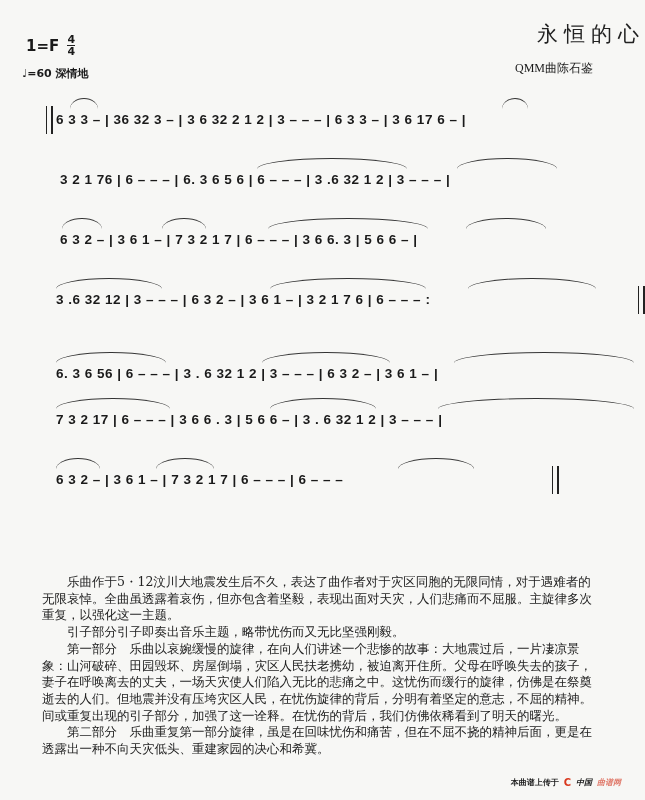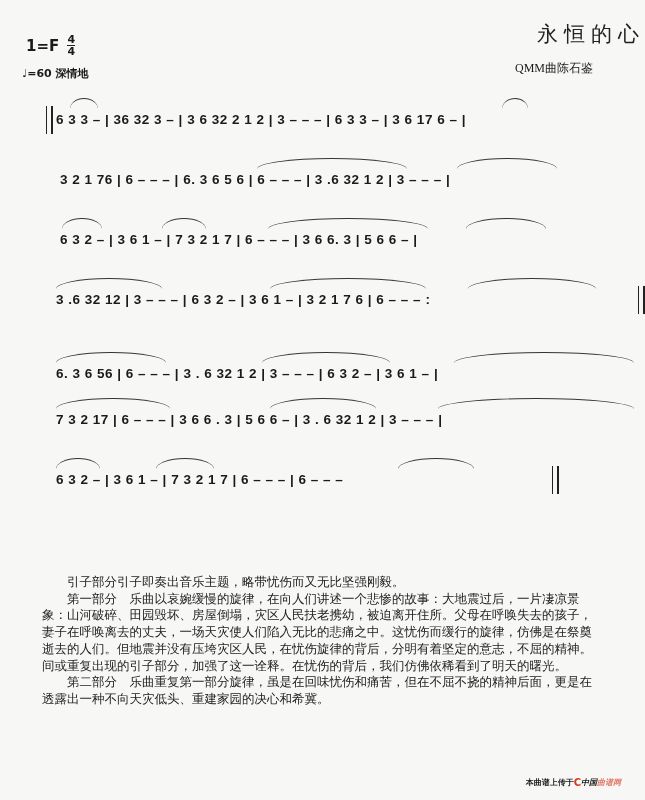--- a/index.html
+++ b/index.html
@@ -13,21 +13,21 @@
   .tempo { position:absolute; left:22px; top:66px; font-size:11px; font-weight:bold; }
   .composer { position:absolute; right:52px; top:60px; font-size:12px; font-family:"Liberation Serif",serif; }
   .staff { position:absolute; left:0; width:645px; height:40px;margin-left:20px; }
   .line { position:absolute; top:14px; font-size:13.5px; font-weight:bold; font-family:"Liberation Sans",sans-serif; white-space:nowrap; letter-spacing:0.5px; }
   .bar-d { position:absolute; top:8px; width:4px; height:28px; border-left:1px solid #222; border-right:2px solid #222; }
   .slur { position:absolute; height:10px; border-top:1.3px solid #333; border-radius:50% 50% 0 0 / 100% 100% 0 0; }
   .desc { position:absolute; left:42px; top:574px; width:560px; font-family:"DejaVu Serif","Liberation Serif",serif;
           font-size:12.5px; line-height:16.7px; color:#222; }
   .desc p { margin:0; }
   .indent { text-indent:2em; }
-  .footer { position:absolute; right:24px; top:777px; font-size:8px; font-weight:bold; display:flex; align-items:flex-start; }
+  .footer { position:absolute; right:24px; top:777px; font-size:8px; font-weight:bold; display:flex; align-items:flex-start; gap:5px; }
   .logo-c { color:#d9381e; font-weight:bold; font-size:10px; }
   .logo-t { color:#222; font-style:italic; }
   .logo-r { color:#e07a6b; font-style:italic; }
 </style>
 </head>
 <body>
 
 <div class="title">永恒的心</div>
 
 <div class="key">
@@ -80,20 +80,21 @@
 </div>
 <div class="staff" style="top:458px">
   <div class="slur" style="left:36px;width:44px;"></div>
   <div class="slur" style="left:136px;width:58px;"></div>
   <div class="slur" style="left:378px;width:76px;"></div>
   <div class="bar-d" style="left:532px"></div>
   <div class="line" style="left:36px">6 3  2  –  | 3  6  1  –  | 7  3  2  1  7 | 6 – – –  | 6 –  –  –</div>
 </div>
 
 <div class="desc">
+  <p class="indent">乐曲作于5・12汶川大地震发生后不久，表达了曲作者对于灾区同胞的无限同情，对于遇难者的无限哀悼。全曲虽透露着哀伤，但亦包含着坚毅，表现出面对天灾，人们悲痛而不屈服。主旋律多次重复，以强化这一主题。</p>
   <p class="indent">引子部分引子即奏出音乐主题，略带忧伤而又无比坚强刚毅。</p>
   <p class="indent">第一部分　乐曲以哀婉缓慢的旋律，在向人们讲述一个悲惨的故事：大地震过后，一片凄凉景象：山河破碎、田园毁坏、房屋倒塌，灾区人民扶老携幼，被迫离开住所。父母在呼唤失去的孩子，妻子在呼唤离去的丈夫，一场天灾使人们陷入无比的悲痛之中。这忧伤而缓行的旋律，仿佛是在祭奠逝去的人们。但地震并没有压垮灾区人民，在忧伤旋律的背后，分明有着坚定的意志，不屈的精神。间或重复出现的引子部分，加强了这一诠释。在忧伤的背后，我们仿佛依稀看到了明天的曙光。</p>
   <p class="indent">第二部分　乐曲重复第一部分旋律，虽是在回味忧伤和痛苦，但在不屈不挠的精神后面，更是在透露出一种不向天灾低头、重建家园的决心和希冀。</p>
 </div>
 
 <div class="footer">
   <span>本曲谱上传于</span>
   <span class="logo-c">C</span>
   <span class="logo-t">中国</span>
     <span class="logo-r">曲谱网</span>

